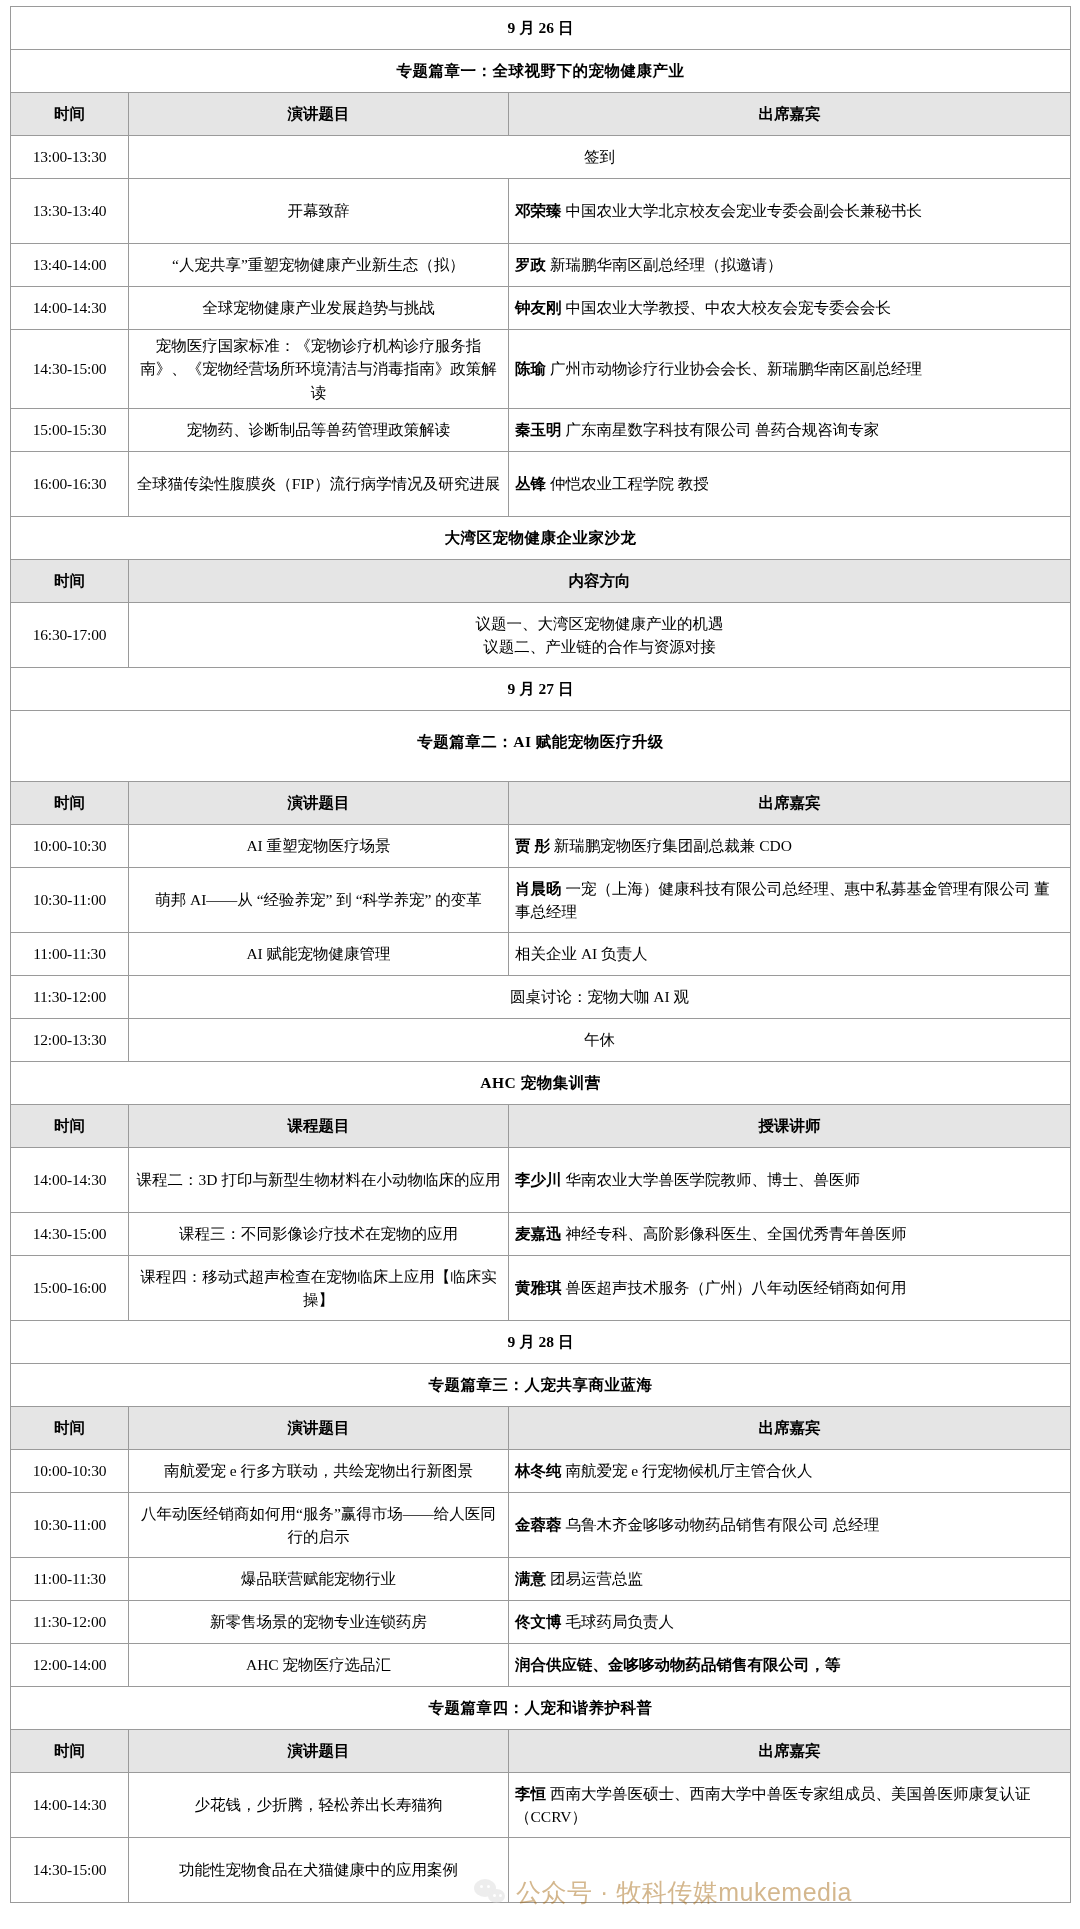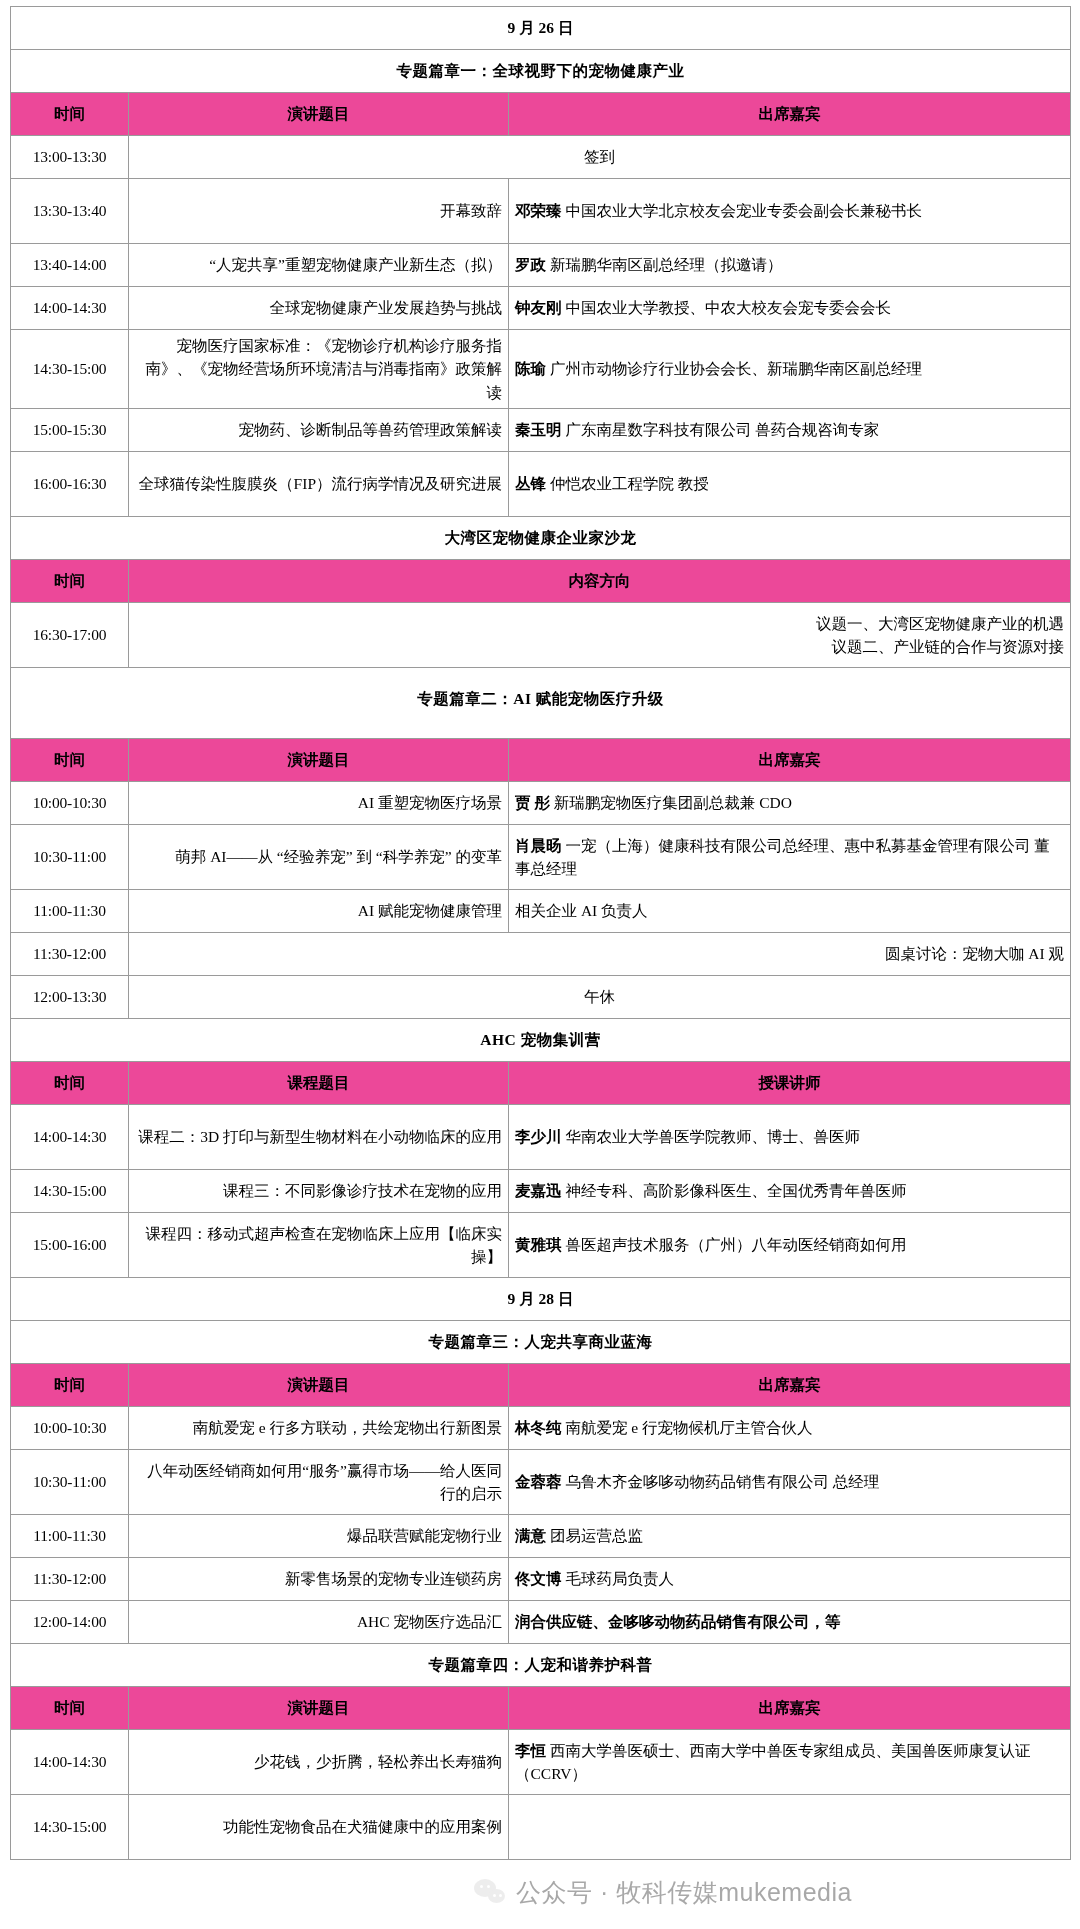--- a/index.html
+++ b/index.html
@@ -52,34 +52,34 @@
     font-weight: bold;
     font-size: 19px;
     padding: 9px 6px;
     background: #ffffff;
     letter-spacing: 0.5px;
   }
   .chapter-banner.tall {
     padding: 14px 6px 22px 6px;
   }
   .col-head {
-    background: #ec4899;
+    background: #e5e5e5;
     text-align: center;
     font-weight: bold;
     font-size: 16.5px;
     padding: 6px;
   }
   .time-cell {
     text-align: center;
     font-size: 15px;
     white-space: nowrap;
     letter-spacing: -0.2px;
   }
   .title-cell {
-    text-align: right;
+    text-align: center;
   }
   .guest-cell {
     text-align: left;
   }
   .center-span {
     text-align: center;
   }
   .gname {
     font-weight: bold;
   }
@@ -96,21 +96,21 @@
     left: 474px;
     top: 1876px;
     display: flex;
     align-items: center;
     gap: 8px;
     pointer-events: none;
     opacity: 0.45;
   }
   #watermark .wm-text {
     font-size: 25px;
-    color: #404040;
+    color: #a16207;
     font-family: "Liberation Sans", sans-serif;
     white-space: nowrap;
     letter-spacing: 0.5px;
   }
   .wechat-glyph {
     position: relative;
     width: 34px;
     height: 28px;
   }
   .wechat-glyph .b1, .wechat-glyph .b2 {
@@ -193,20 +193,23 @@
         <tr class="row-short">
           <td class="col-head">时间</td>
           <td class="col-head" colspan="2">内容方向</td>
         </tr>
         <tr class="row-tall">
           <td class="time-cell">16:30-17:00</td>
           <td class="title-cell two-line" colspan="2">
             <div>议题一、大湾区宠物健康产业的机遇</div>
             <div>议题二、产业链的合作与资源对接</div>
           </td>
+        </tr>
+        <tr class="row-short">
+          <td class="day-banner" colspan="3">9 月 27 日</td>
         </tr>
         <tr class="row-short">
           <td class="chapter-banner tall" colspan="3">专题篇章二：AI 赋能宠物医疗升级</td>
         </tr>
         <tr class="row-short">
           <td class="col-head">时间</td>
           <td class="col-head">演讲题目</td>
           <td class="col-head">出席嘉宾</td>
         </tr>
         <tr class="row-short">

